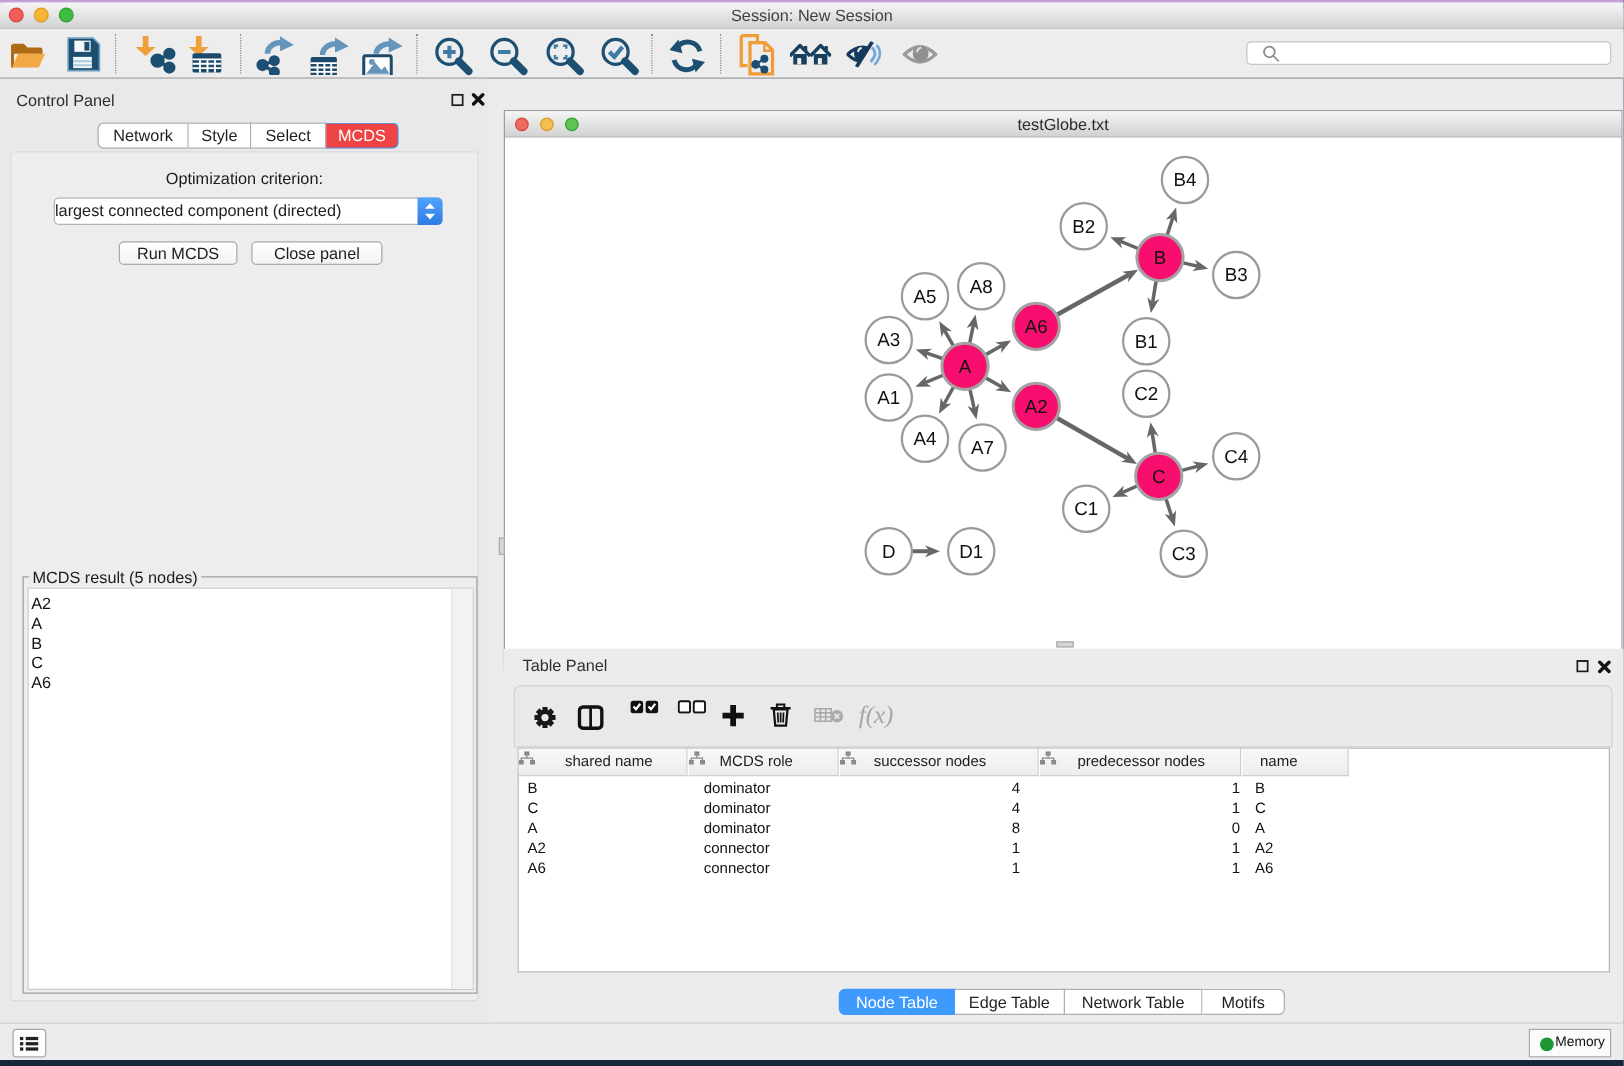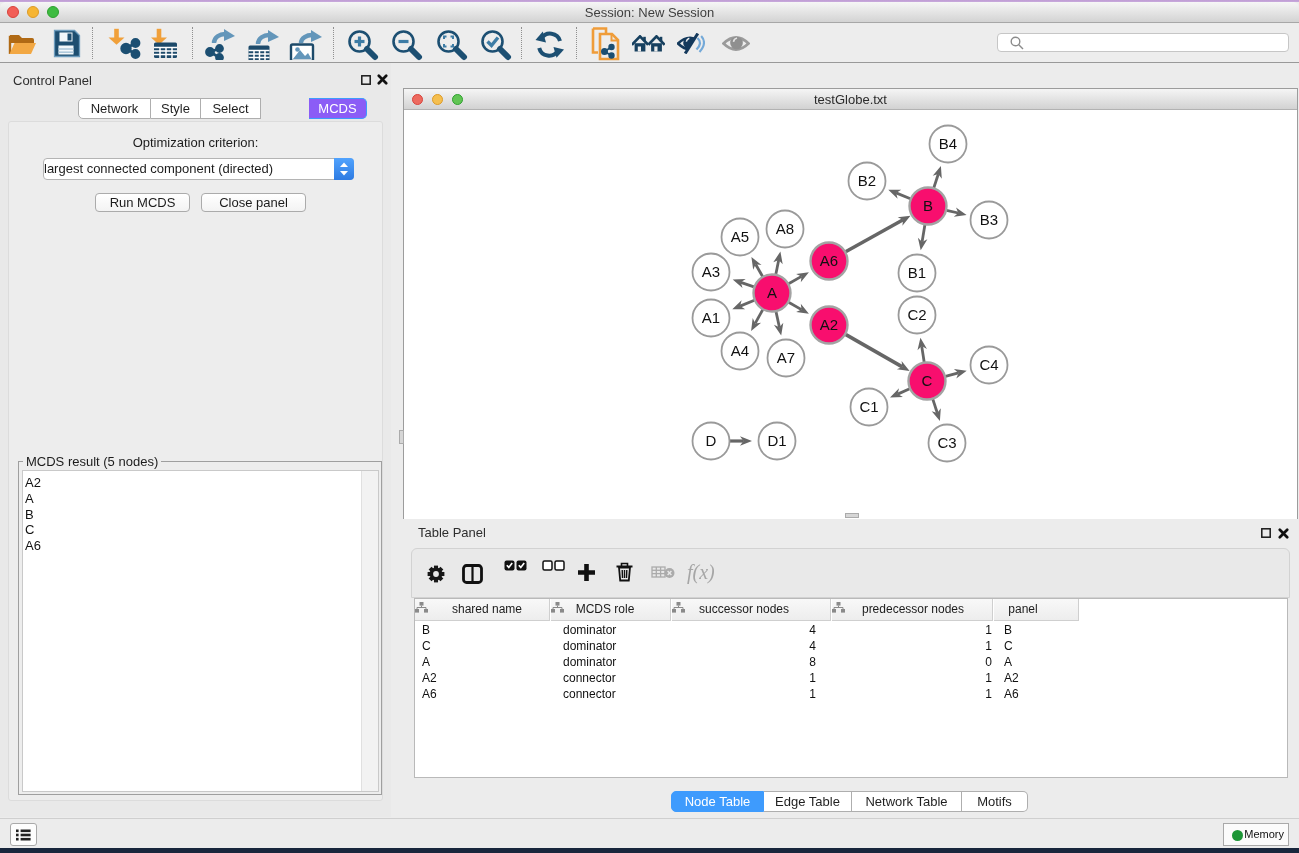--- a/index.html
+++ b/index.html
@@ -12,21 +12,21 @@
 .toolbar { position:absolute; left:0; top:24px; width:1299px; height:39px; background:#ededed; border-bottom:1px solid #999; }
 .tsep { position:absolute; top:3px; height:32px; width:0; border-left:1px dotted #8f8f8f; }
 .ticon { position:absolute; }
 .searchbox { position:absolute; left:997px; top:9px; width:292px; height:19px; background:#fff; border:1px solid #c6c6c6; border-radius:4px; }
 .cpanel { position:absolute; left:0; top:63px; width:391px; height:754px; background:#e9e9e9; }
 .cp-title { position:absolute; left:13px; top:10px; font-size:13px; color:#2e2e2e; }
 .tabs { position:absolute; top:35px; left:78px; height:21px; display:flex; }
 .tab { font-size:13px; color:#1f1f1f; background:#fff; border:1px solid #aeaeae; border-left:none; line-height:19px; text-align:center; }
 .tab.first { border-left:1px solid #aeaeae; border-radius:5px 0 0 5px; }
 .tab.last { border-radius:0 5px 5px 0; }
-.tab.sel { background:#8b5cf6; color:#fff; border-color:#3e9bfd;margin-left:48px; }
+.tab.sel { background:#ef4444; color:#fff; border-color:#3e9bfd; }
 .cp-inner { position:absolute; left:8px; top:58px; width:375px; height:680px; background:#ededed; border:1px solid #dcdcdc; border-radius:3px; }
 .opt-label { position:absolute; top:72px; width:100%; text-align:center; font-size:13px; color:#1c1c1c; }
 .dropdown { position:absolute; left:43px; top:95px; width:311px; height:22px; background:#fff; border:1px solid #b4b4b4; border-radius:4px; font-size:13px; color:#1c1c1c; line-height:20px; }
 .dd-spin { position:absolute; right:-1px; top:-1px; width:20px; height:22px; border-radius:0 4px 4px 0; background:linear-gradient(180deg,#51a3fe,#2e7be2); }
 .btn { position:absolute; top:130px; height:19px; background:linear-gradient(180deg,#ffffff,#f3f3f3); border:1px solid #ababab; border-radius:4px; font-size:13px; color:#1c1c1c; text-align:center; line-height:17px; }
 .fieldset { position:absolute; left:18px; top:398px; width:364px; height:334px; border:1px solid #9f9f9f; }
 .fs-legend { position:absolute; left:4px; top:-8px; background:#ededed; padding:0 3px; font-size:13px; color:#1c1c1c; }
 .fs-list { position:absolute; left:3px; top:8px; width:357px; height:322px; background:#fff; border:1px solid #c9c9c9; font-size:13px; color:#111; padding-top:4px; }
 .fs-scroll { position:absolute; right:0; top:0; width:17px; height:100%; background:#f2f2f2; border-left:1px solid #e0e0e0; }
 .fs-item { padding-left:2px; height:15.8px; line-height:15.8px; }
@@ -458,21 +458,21 @@
           <g fill="#8a8a8a">
             <rect x="4.5" y="0" width="4" height="3.6"></rect>
             <rect x="0" y="7" width="4" height="3.6"></rect>
             <rect x="9" y="7" width="4" height="3.6"></rect>
           </g>
           <path d="M6.5 3.6 V5.5 M2 7 V5.5 H11 V7" stroke="#8a8a8a" fill="none" stroke-width="1"></path>
         </svg>
       <div class="th-txt" style="left:20px;width:122px;">predecessor nodes</div>
     </div>
     <div class="tbl-head" style="left:579px;width:85px;">
-      <div class="th-txt" style="left:0px;width:58px;">panel</div>
+      <div class="th-txt" style="left:0px;width:58px;">name</div>
     </div>
     <div class="trow" style="left:7px;top:23px;">B</div>
     <div class="trow" style="left:148px;top:23px;">dominator</div>
     <div class="trow" style="left:256px;top:23px;width:145px;text-align:right;">4</div>
     <div class="trow" style="left:417px;top:23px;width:160px;text-align:right;">1</div>
     <div class="trow" style="left:589px;top:23px;">B</div>
     <div class="trow" style="left:7px;top:39px;">C</div>
     <div class="trow" style="left:148px;top:39px;">dominator</div>
     <div class="trow" style="left:256px;top:39px;width:145px;text-align:right;">4</div>
     <div class="trow" style="left:417px;top:39px;width:160px;text-align:right;">1</div>

